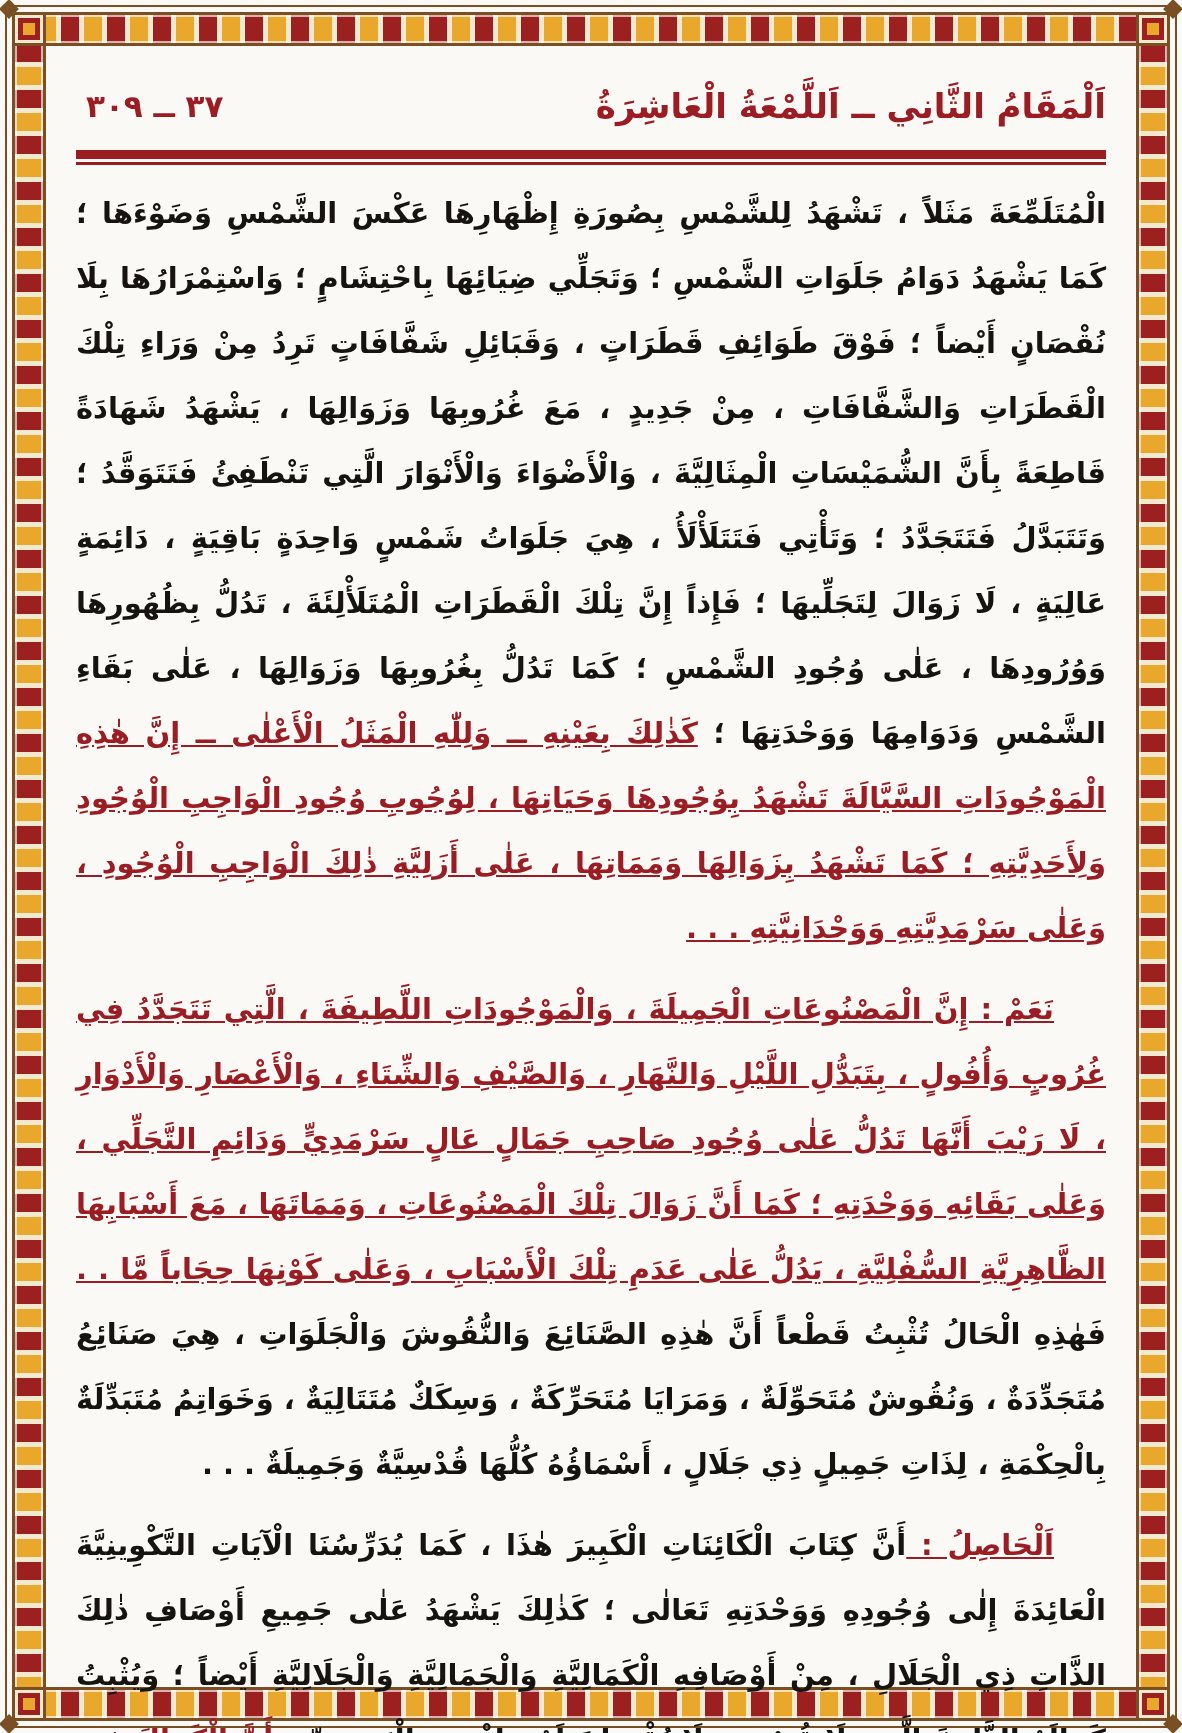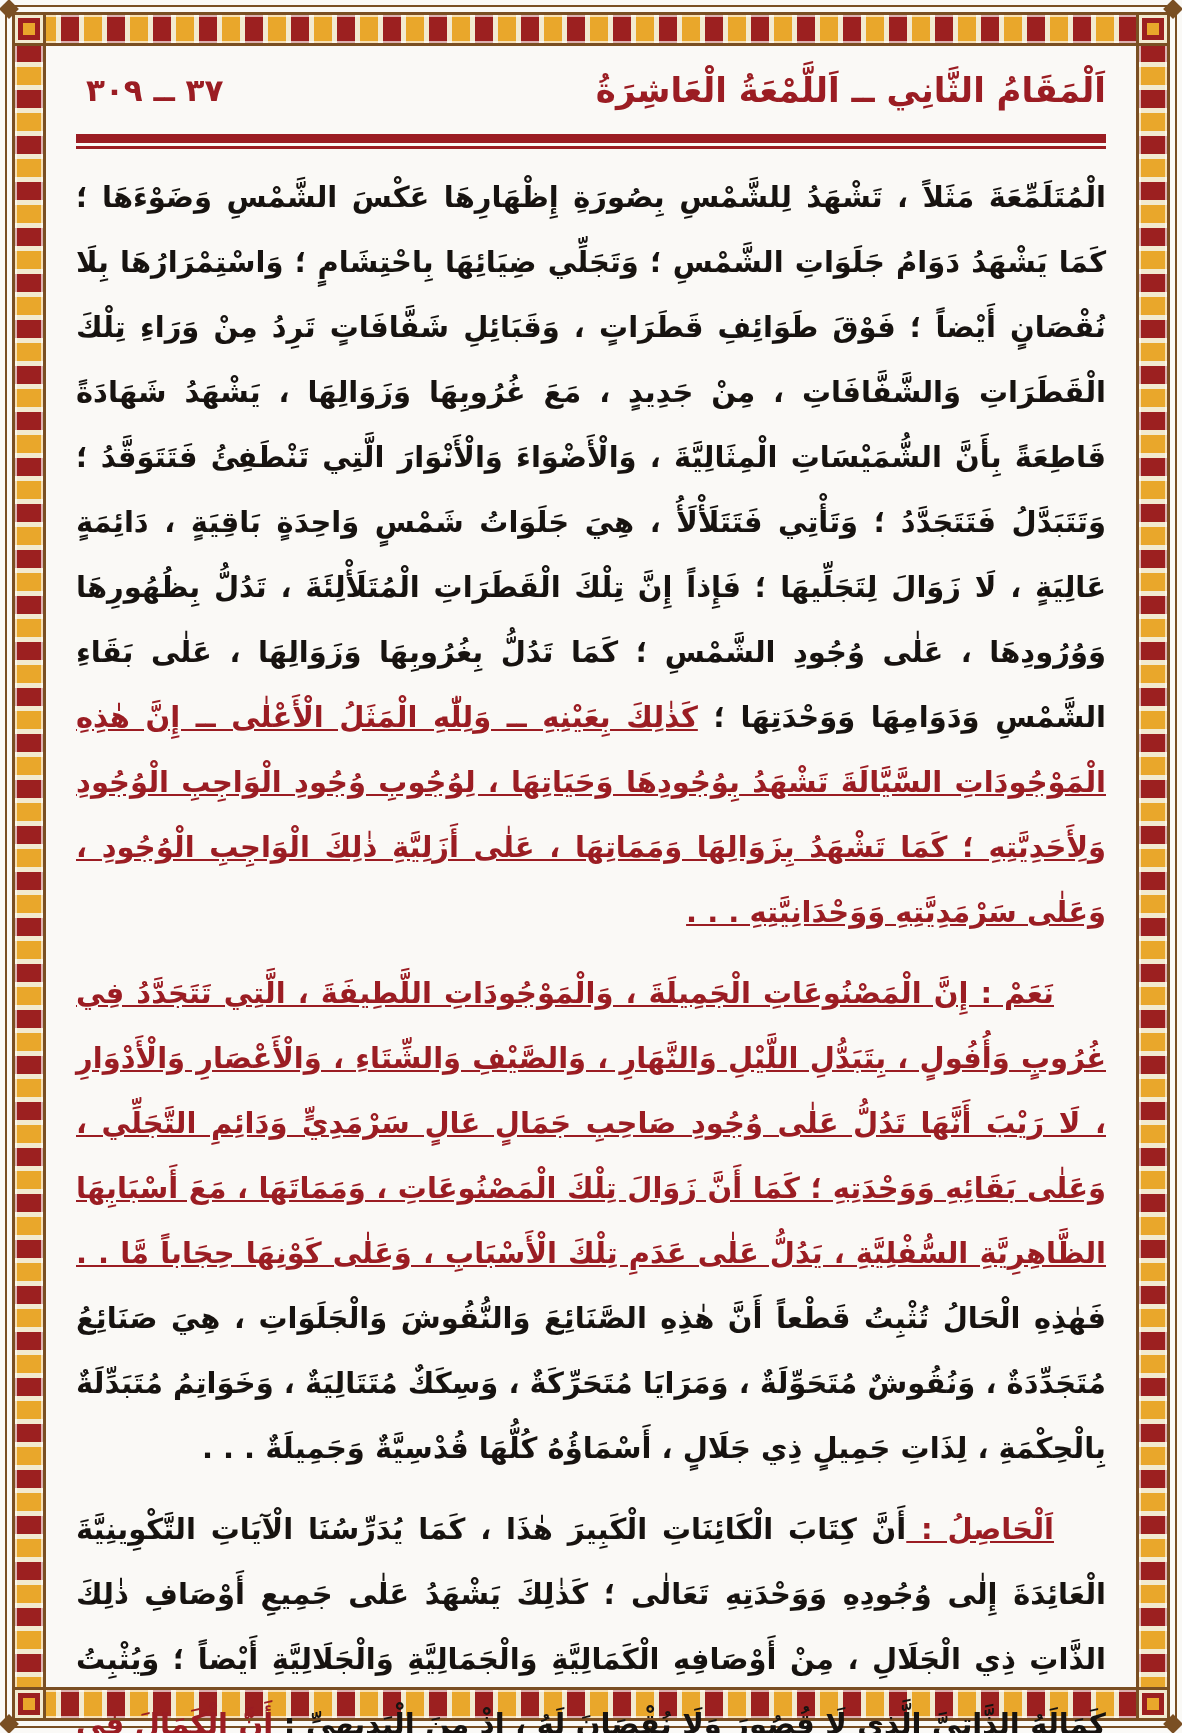--- a/index.html
+++ b/index.html
@@ -53,21 +53,21 @@
   .spike{
     position:absolute;width:14px;height:14px;background:var(--b-brown);
     transform:rotate(45deg);
   }
   .spike.tl{top:2px;left:2px;} .spike.tr{top:2px;right:2px;}
   .spike.bl{bottom:2px;left:2px;} .spike.br{bottom:2px;right:2px;}
 
   
   .content{
     position:absolute; top:46px; left:58px; right:58px; bottom:46px;
-    padding:12px 18px 0;
+    padding:28px 18px 0;
     direction:rtl;
   }
   .header-row{position:relative;height:64px;}
   .page-title{
     margin:0;text-align:right;
     font-size:34px;font-weight:bold;color:var(--red);
     line-height:64px;
   }
   .page-numbers{
     position:absolute;left:10px;top:0;

